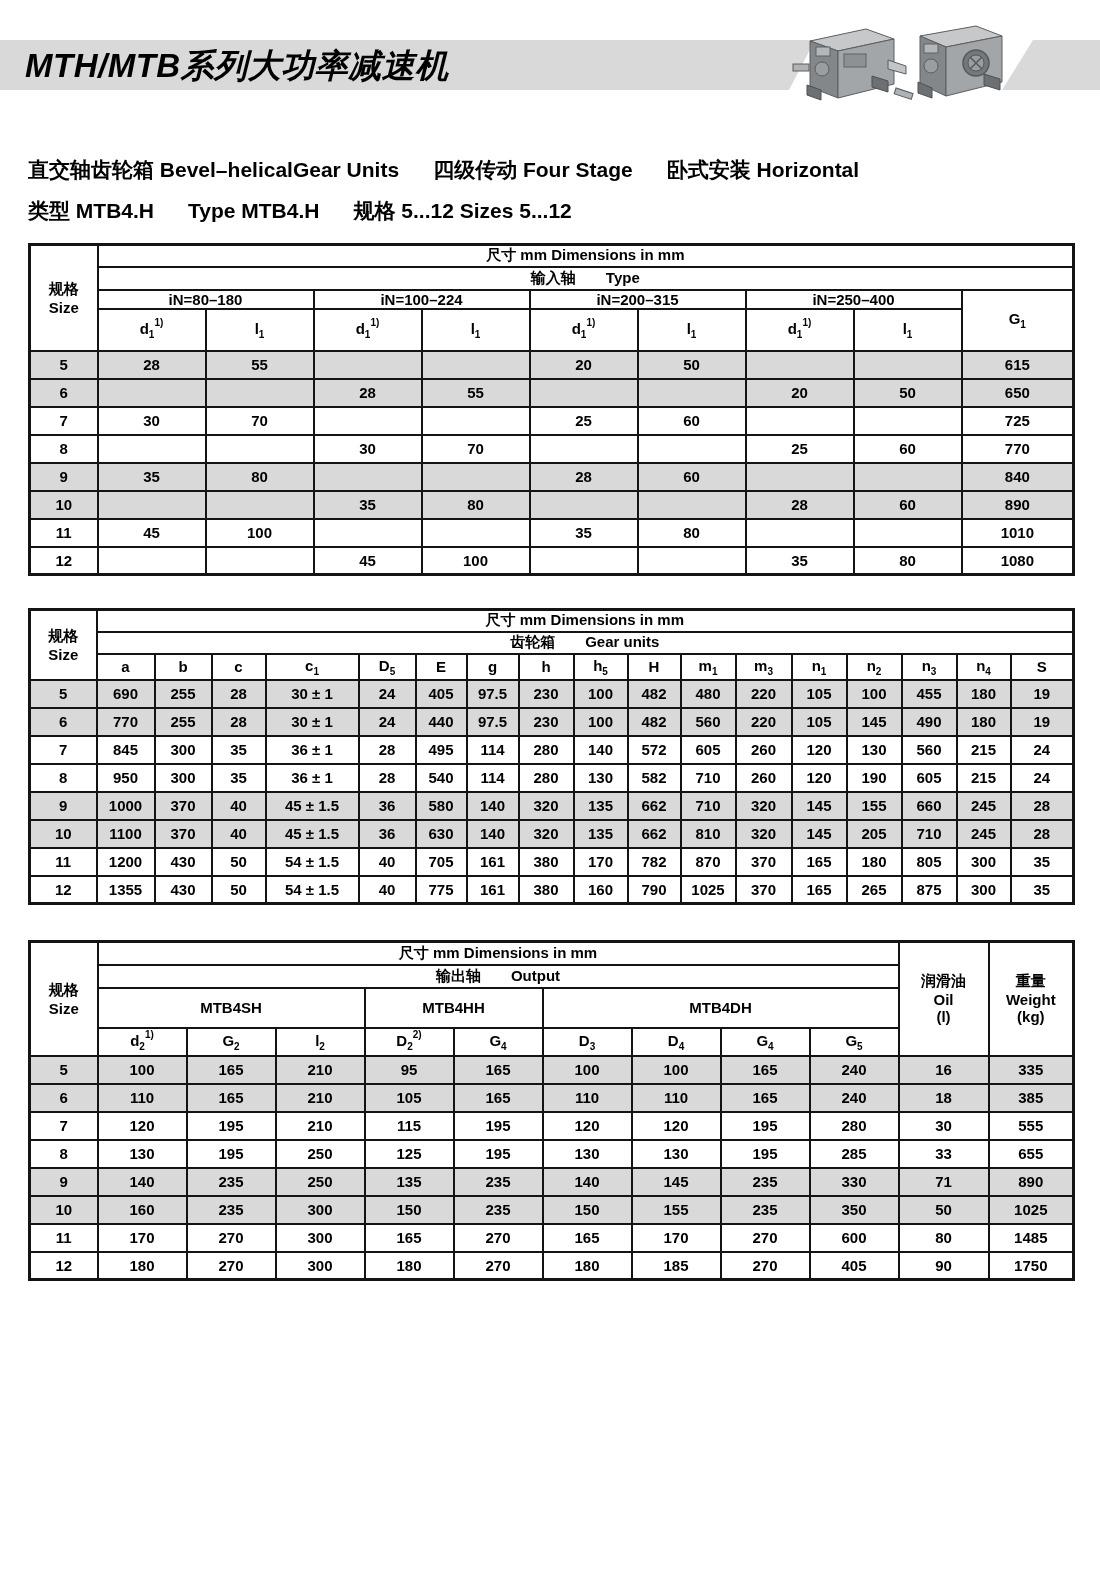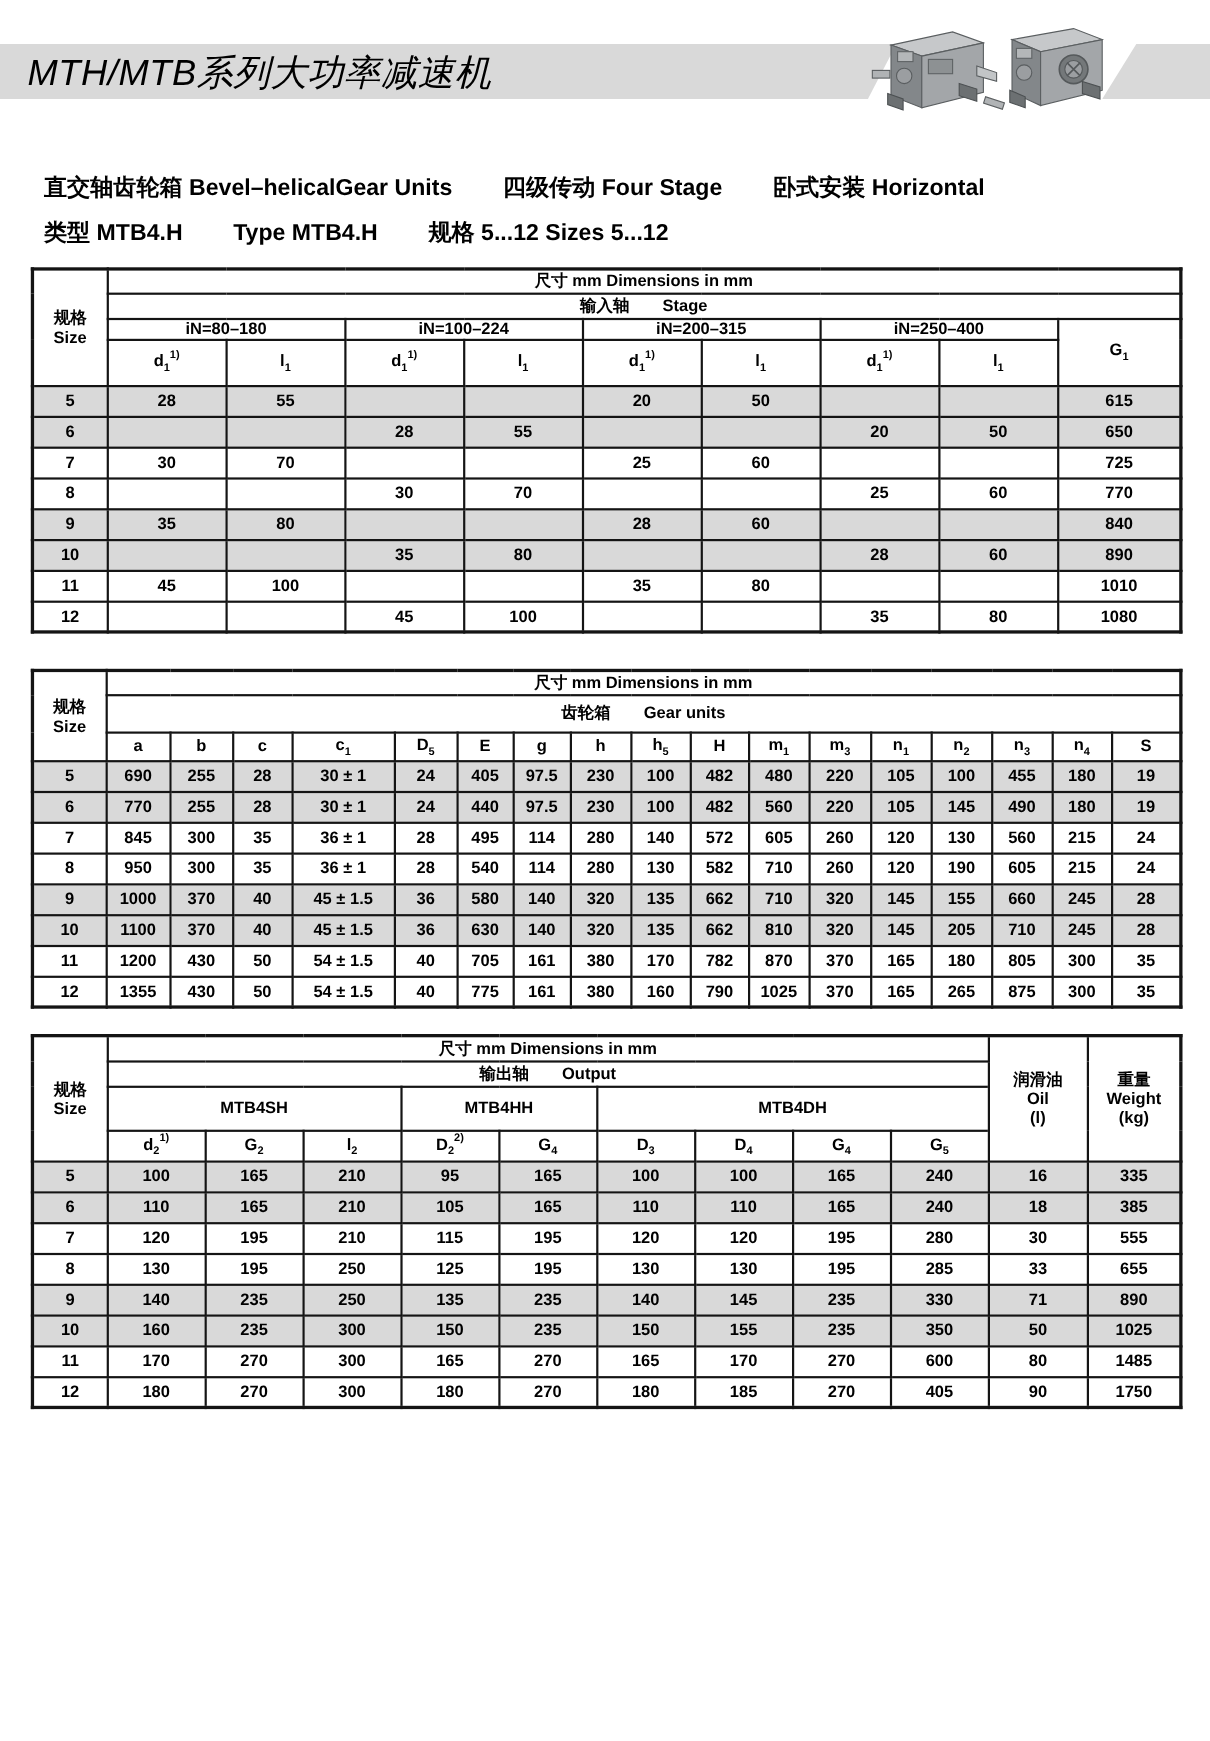--- a/index.html
+++ b/index.html
@@ -14,49 +14,49 @@
     background:#d9d9d9;
     clip-path:polygon(0 0, 815px 0, 789px 50px, 0 50px);
   }
   .band-right {
     position:absolute; top:40px; left:995px; width:105px; height:50px;
     background:#d9d9d9;
     clip-path:polygon(38px 0, 105px 0, 105px 50px, 7px 50px);
   }
   .page-title {
     position:absolute; top:44px; left:25px; height:44px;
-    font-size:33px; line-height:44px; font-weight:normal; font-style:italic;
+    font-size:33px; line-height:44px; font-weight:bold; font-style:italic;
     letter-spacing:0.5px; white-space:nowrap;
   }
   .gearbox-art { position:absolute; top:14px; left:792px; width:220px; height:102px; }
 
   
   .subtitle { position:absolute; left:28px; font-size:21px; font-weight:bold; white-space:nowrap; }
   .subtitle-1 { top:156px; }
   .subtitle-2 { top:197px; }
-  .subtitle span { margin-right:34px;margin-left:12px; }
+  .subtitle span { margin-right:34px; }
   .subtitle span:last-child { margin-right:0; }
 
   
   table.dim {
     position:absolute; left:28px; border-collapse:collapse; table-layout:fixed;
     width:1044px; border:3px solid #141414;
   }
   table.dim th, table.dim td {
     border:2px solid #141414; text-align:center; vertical-align:middle;
     font-weight:bold; font-size:15px; padding:0 2px; overflow:hidden; white-space:nowrap;
   }
   table.dim sub { font-size:10px; }
   table.dim sup { font-size:10px; position:relative; top:-2px; }
   tr.shaded td { background:#d9d9d9; }
   tbody tr { height:28px; }
   .t1 { top:243px; }  .t2 { top:608px; }  .t3 { top:940px; }
   .t1 thead tr:nth-child(1){height:22px} .t1 thead tr:nth-child(2){height:23px}
   .t1 thead tr:nth-child(3){height:14px} .t1 thead tr:nth-child(4){height:42px}
-  .t2 thead tr:nth-child(1){height:22px} .t2 thead tr:nth-child(2){height:34px}
+  .t2 thead tr:nth-child(1){height:22px} .t2 thead tr:nth-child(2){height:22px}
   .t2 thead tr:nth-child(3){height:26px}
   .t3 thead tr:nth-child(1){height:23px} .t3 thead tr:nth-child(2){height:23px}
   .t3 thead tr:nth-child(3){height:40px} .t3 thead tr:nth-child(4){height:28px}
   .cn-gap { display:inline-block; width:30px; }
   .g1-head { font-size:17px; }
 </style>
 </head>
 <body>
 
 <div class="band-left"></div>
@@ -110,21 +110,21 @@
       <col style="width:108px">
       <col style="width:108px">
       <col style="width:112px">
   </colgroup>
   <thead>
     <tr>
       <th rowspan="4"><span>规格</span><br><span>Size</span></th>
       <th colspan="9">尺寸 mm Dimensions in mm</th>
     </tr>
     <tr>
-      <th colspan="9"><span>输入轴</span><span class="cn-gap"></span><span>Stage</span></th>
+      <th colspan="9"><span>输入轴</span><span class="cn-gap"></span><span>Type</span></th>
     </tr>
     <tr>
       <th colspan="2">iN=80–180</th>
       <th colspan="2">iN=100–224</th>
       <th colspan="2">iN=200–315</th>
       <th colspan="2">iN=250–400</th>
       <th rowspan="2" class="g1-head">G<sub>1</sub></th>
     </tr>
     <tr>
       <th>d<sub>1</sub><sup>1)</sup></th>

